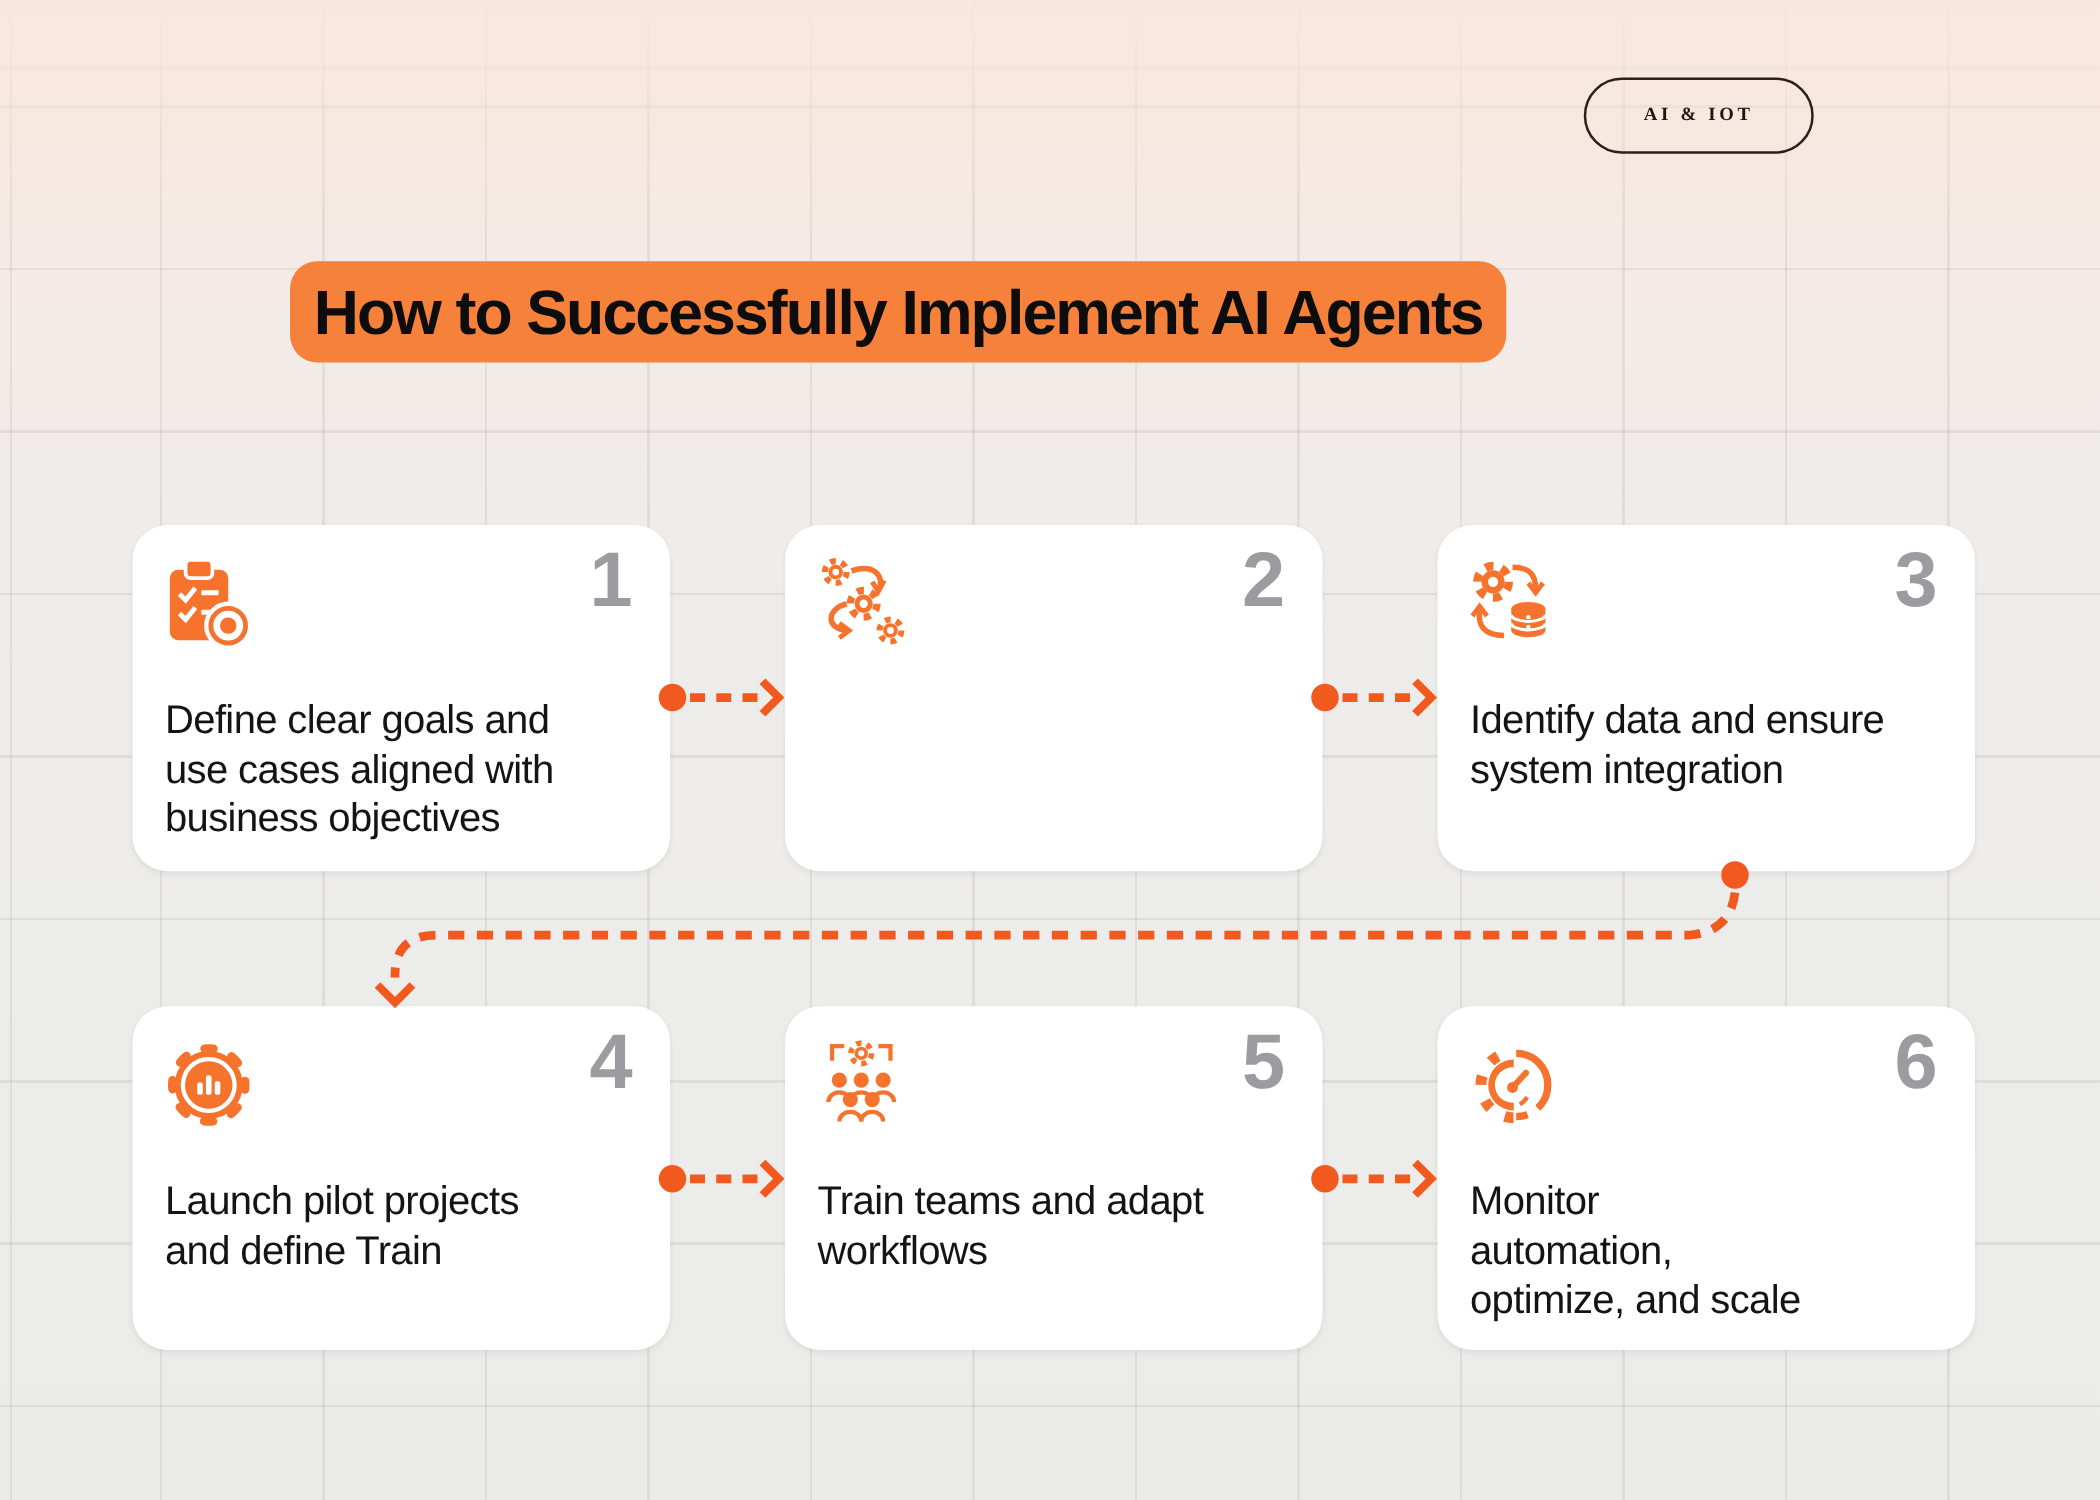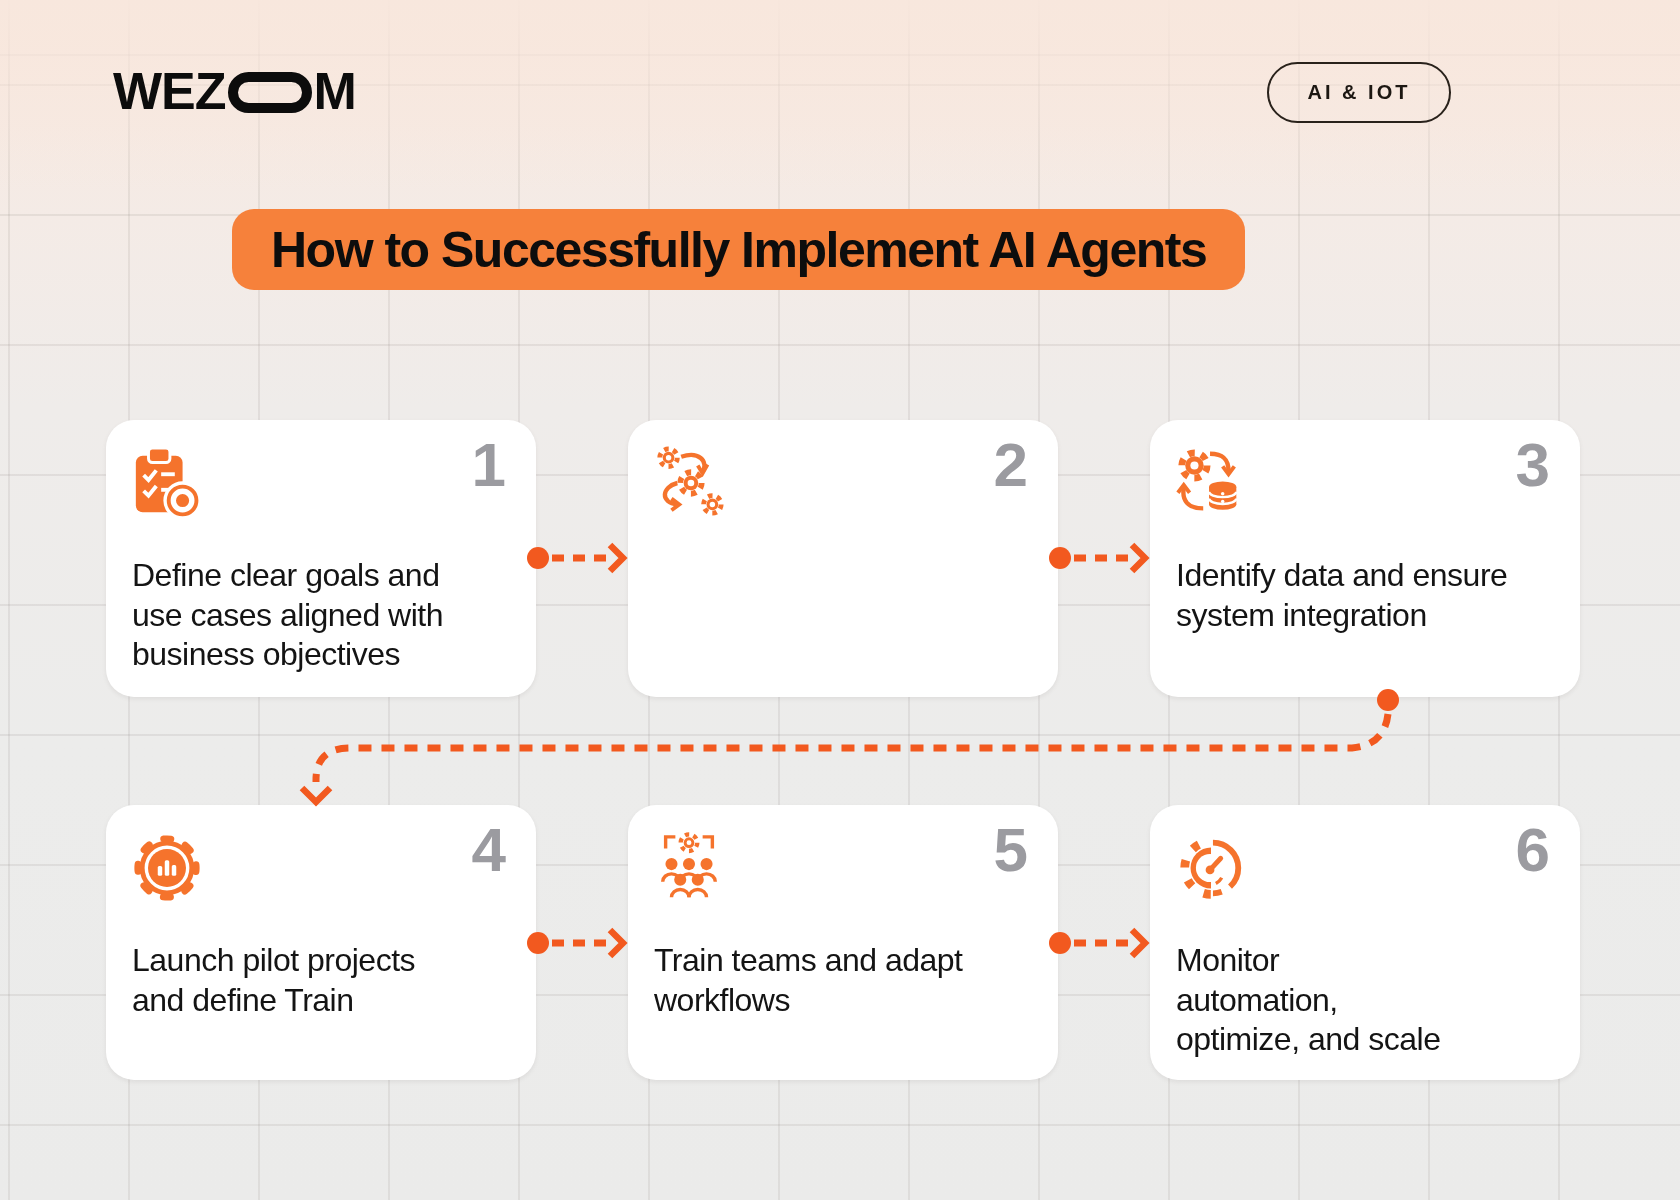--- a/index.html
+++ b/index.html
@@ -31,28 +31,28 @@
     font-weight:bold;font-size:52px;letter-spacing:-1px;line-height:1;
   }
   .logo .o-pill{
     display:inline-block;width:84px;height:41px;
     border:10.5px solid #0c0c0c;border-radius:26px;margin:2px 2px 0 2px;
   }
   .badge{
     position:absolute;left:1267px;top:62px;width:184px;height:61px;
     border:2px solid #29221b;border-radius:32px;
     display:flex;align-items:center;justify-content:center;
-    font-family:Liberation Sans, sans-serif;
-    font-size:20px;font-weight:bold;letter-spacing:3px;color:#1c1712;
+    font-family:Liberation Serif, serif;
+    font-size:15px;font-weight:bold;letter-spacing:3px;color:#1c1712;
   }
   
   .title-bar{
     position:absolute;left:232px;top:209px;height:81px;
     background:var(--orange-title);border-radius:22px;
-    display:flex;align-items:center;padding:0 39px;
+    display:flex;align-items:center;padding:0 19px;
     white-space:nowrap;
   }
   .title-bar h1{
     font-size:50px;font-weight:bold;letter-spacing:-1.5px;color:#0d0d0d;
   }
   
   .card{
     position:absolute;width:430px;background:#ffffff;border-radius:28px;
     box-shadow:0 2px 4px rgba(100,90,85,0.10);
   }
@@ -70,25 +70,20 @@
     color:var(--ink);line-height:1.24;white-space:pre-line;
   }
   
   .arrow{position:absolute;pointer-events:none;}
 </style>
 </head>
 <body>
 
 <div class="canvas">
 
-  <div class="logo">
-    <span>WEZ</span>
-      <span class="o-pill"></span>
-      <span>M</span>
-  </div>
 
   <div class="badge">
     <span>AI &amp; IOT</span>
   </div>
 
   <div class="title-bar">
     <h1>How to Successfully Implement AI Agents</h1>
   </div>
 
   <div class="card row1 col1">

